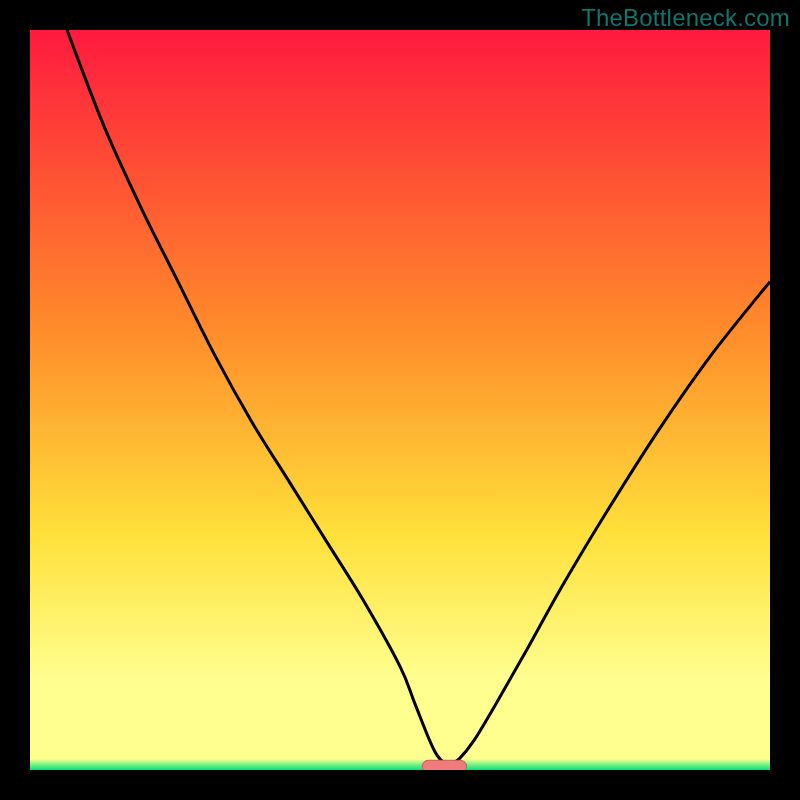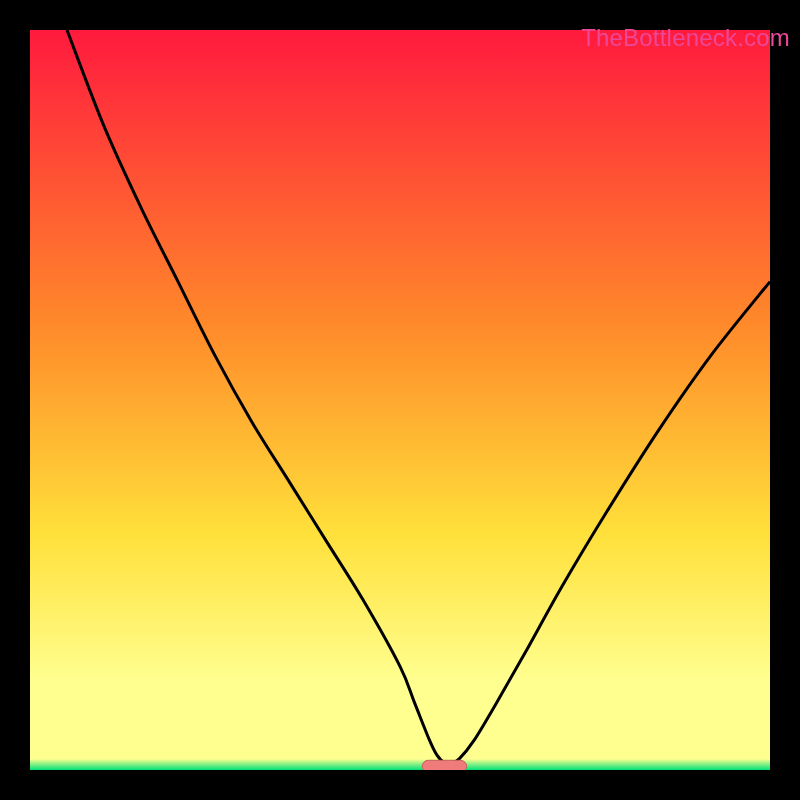--- a/index.html
+++ b/index.html
@@ -23,23 +23,22 @@
     width: 740px;
     height: 740px;
   }
   .watermark {
     position: absolute;
     top: 4px;
     right: 10px;
     font-family: Arial, Helvetica, sans-serif;
     font-size: 24px;
     font-weight: 500;
-    color: #ec4899;
+    color: #0f766e;
     letter-spacing: 0.2px;
-    margin-top: 20px;
   }
 </style>
 </head>
 <body>
 <div class="frame">
 
   <svg class="plot" viewBox="0 0 740 740" preserveAspectRatio="none">
     <defs>
       <linearGradient id="bg-grad" x1="0" y1="0" x2="0" y2="1">
         <stop offset="0" stop-color="#ff1a3e"></stop>

